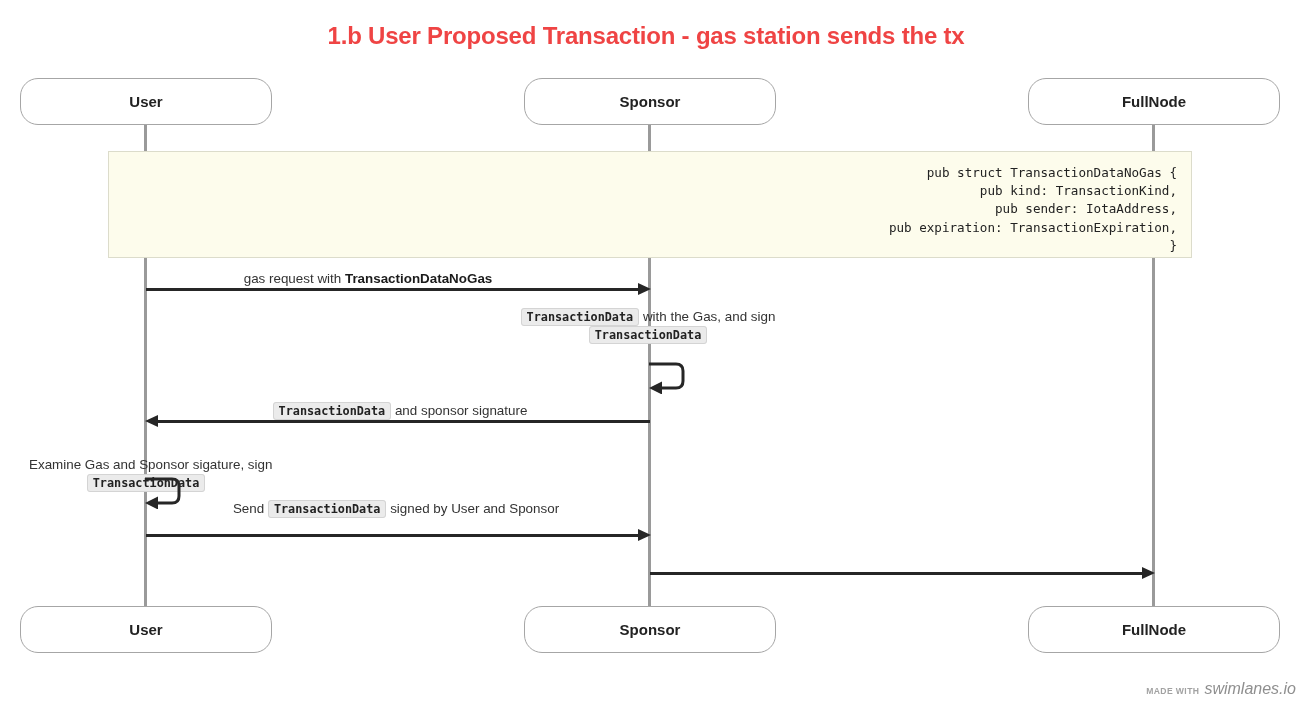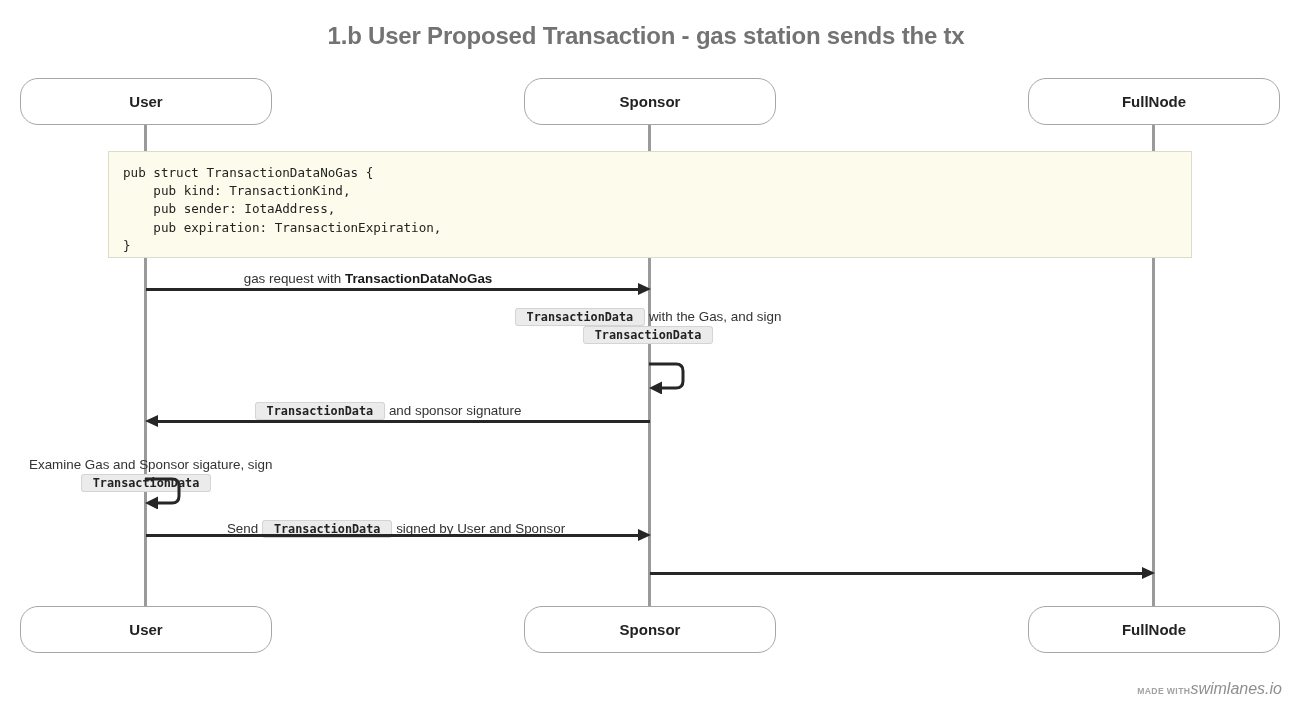--- a/index.html
+++ b/index.html
@@ -21,21 +21,21 @@
 
   
   .diagram-title {
     position: absolute;
     left: 0;
     top: 22px;
     width: 1292px;
     text-align: center;
     font-size: 24px;
     font-weight: bold;
-    color: #737373;
+    color: #ef4444;
     letter-spacing: -0.2px;
   }
 
   
   .lifeline {
     position: absolute;
     width: 3px;
     background: #9a9a9a;
     top: 124px;
     height: 482px;
@@ -57,20 +57,21 @@
     color: #222222;
   }
 
   
   .note-block {
     position: absolute;
     box-sizing: border-box;
     background: #fdfcec;
     border: 1px solid #dcdccb;
     padding: 12px 14px 12px 14px;
+    text-align: right;
   }
   .note-block pre {
     margin: 0;
     font-family: "DejaVu Sans Mono", monospace;
     font-size: 12.6px;
     line-height: 18.2px;
     color: #222222;
     white-space: pre;
   }
 
@@ -106,38 +107,39 @@
   .msg-label.left   { text-align: left; }
   .msg-label b { font-weight: bold; color: #1b1b1b; }
 
   .code-chip {
     font-family: "DejaVu Sans Mono", monospace;
     font-size: 11.8px;
     font-weight: bold;
     background: #ebebeb;
     border: 1px solid #d4d4d4;
     border-radius: 3px;
-    padding: 1px 11px;
+    padding: 1px 5px;
     color: #222222;
     white-space: nowrap;
     margin-top: 44px;
   }
 
   
   .selfloop {
     position: absolute;
   }
 
   
   .watermark {
     position: absolute;
-    right: 18px;
+    right: 4px;
     bottom: 16px;
     display: flex;
     align-items: baseline;
+    gap: 5px;
     color: #9a9a9a;
   }
   .watermark .made-with {
     font-size: 8.6px;
     font-weight: bold;
     letter-spacing: 0.4px;
     text-transform: uppercase;
     color: #a2a2a2;
   }
   .watermark .brand {
@@ -185,38 +187,38 @@
     <div><span class="code-chip">TransactionData</span><span> with the Gas, and sign</span></div>
     <div><span class="code-chip">TransactionData</span></div>
   </div>
   <div class="selfloop" style="left:646px; top:362px;">
     <svg width="44" height="32" viewBox="0 0 44 32" xmlns="http://www.w3.org/2000/svg">
       <path d="M3 2 H30 Q37 2 37 9 V19 Q37 26 30 26 H14" fill="none" stroke="#262626" stroke-width="3" stroke-linecap="butt" stroke-linejoin="round"></path>
       <polygon points="16,19.5 3,26 16,32.5" fill="#262626"></polygon>
     </svg>
   </div>
 
-  <div class="msg-label center" style="left:136px; top:402px; width:504px;">
+  <div class="msg-label center" style="left:148px; top:402px; width:504px;">
     <span class="code-chip">TransactionData</span><span> and sponsor signature</span>
   </div>
   <div class="msg" style="left:158px; top:420px; width:492px;"></div>
   <div class="arrowhead left" style="left:145px; top:415px;"></div>
 
   <div class="msg-label left" style="left:29px; top:456px; width:420px;">
     <div>Examine Gas and Sponsor sigature, sign</div>
     <div style="text-align:center; width:234px;"><span class="code-chip">TransactionData</span></div>
   </div>
   <div class="selfloop" style="left:142px; top:477px;">
     <svg width="44" height="32" viewBox="0 0 44 32" xmlns="http://www.w3.org/2000/svg">
       <path d="M3 2 H30 Q37 2 37 9 V19 Q37 26 30 26 H14" fill="none" stroke="#262626" stroke-width="3" stroke-linecap="butt" stroke-linejoin="round"></path>
       <polygon points="16,19.5 3,26 16,32.5" fill="#262626"></polygon>
     </svg>
   </div>
 
-  <div class="msg-label center" style="left:144px; top:520px; width:504px;">
+  <div class="msg-label center" style="left:144px; top:500px; width:504px;">
     <span>Send </span><span class="code-chip">TransactionData</span><span> signed by User and Sponsor</span>
   </div>
   <div class="msg" style="left:146px; top:534px; width:495px;"></div>
   <div class="arrowhead right" style="left:638px; top:529px;"></div>
 
   <div class="msg" style="left:650px; top:572px; width:495px;"></div>
   <div class="arrowhead right" style="left:1142px; top:567px;"></div>
 
   <div class="participant" style="left:20px;  top:606px; width:252px;">
     <span>User</span>

